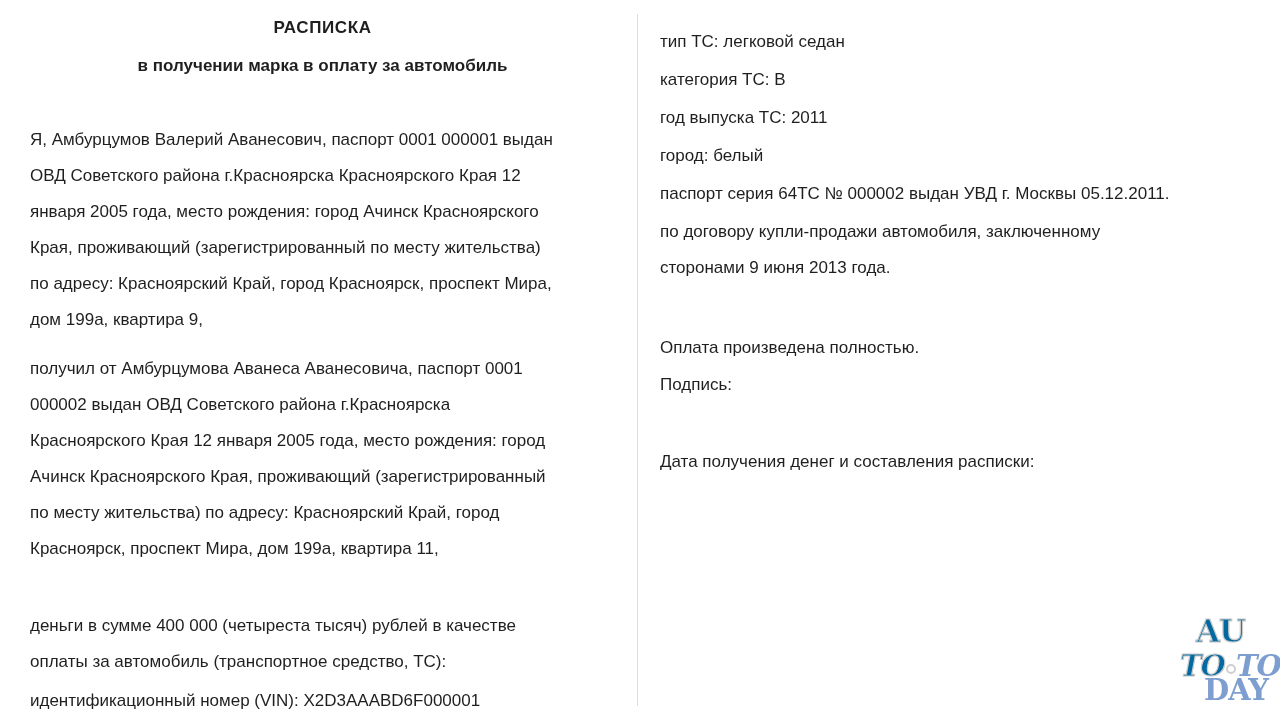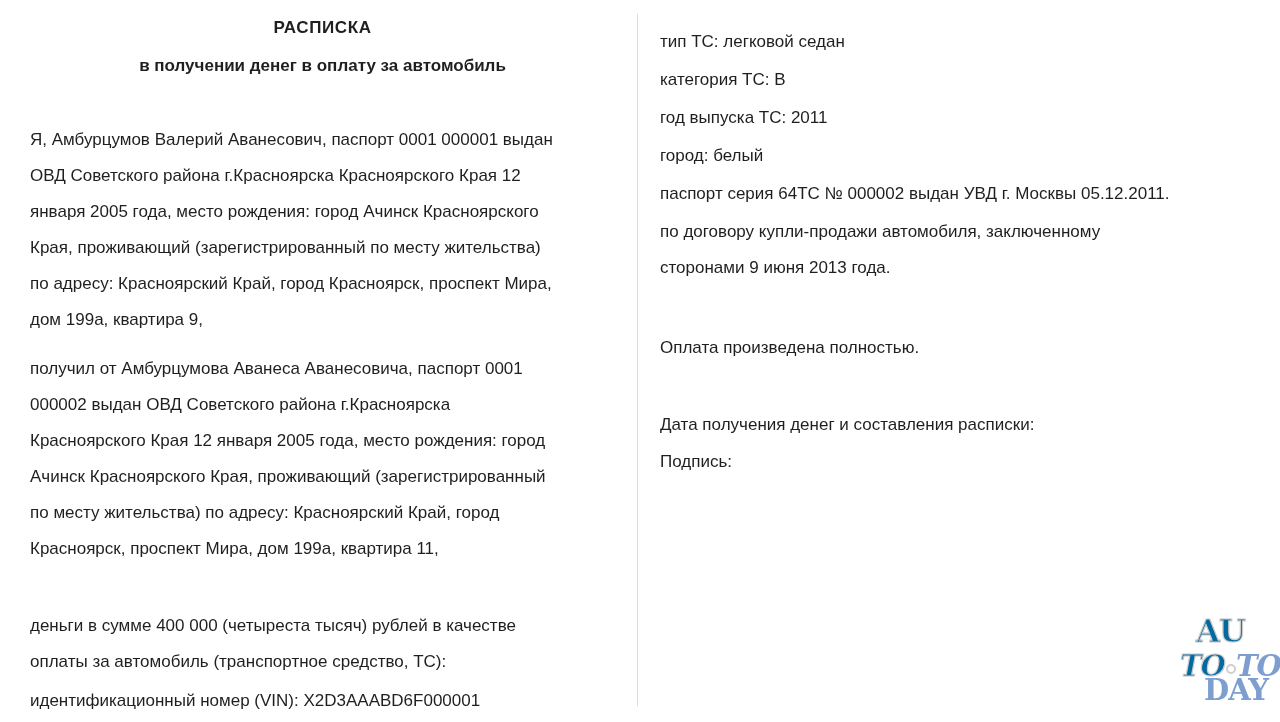--- a/index.html
+++ b/index.html
@@ -90,21 +90,21 @@
 </style>
 </head>
 <body>
 
 <div class="page">
 
   <div class="divider"></div>
 
   <div class="col-left">
     <h1 class="doc-title">РАСПИСКА</h1>
-    <h2 class="doc-subtitle">в получении денег в оплату за автомобиль</h2>
+    <h2 class="doc-subtitle">в получении марка в оплату за автомобиль</h2>
 
     <p class="para mt48">
       <span class="line" style="display:block">Я, Амбурцумов Валерий Аванесович, паспорт 0001 000001 выдан</span>
       <span class="line" style="display:block">ОВД Советского района г.Красноярска Красноярского Края 12</span>
       <span class="line" style="display:block">января 2005 года, место рождения: город Ачинск Красноярского</span>
       <span class="line" style="display:block">Края, проживающий (зарегистрированный по месту жительства)</span>
       <span class="line" style="display:block">по адресу: Красноярский Край, город Красноярск, проспект Мира,</span>
       <span class="line" style="display:block">дом 199а, квартира 9,</span>
     </p>
 
@@ -147,25 +147,25 @@
     <p class="para mt10">
       <span class="line" style="display:block">паспорт серия 64ТС № 000002 выдан УВД г. Москвы 05.12.2011.</span>
     </p>
     <p class="para mt10">
       <span class="line" style="display:block">по договору купли-продажи автомобиля, заключенному</span>
       <span class="line" style="display:block">сторонами 9 июня 2013 года.</span>
     </p>
     <p class="para mt52">
       <span class="line" style="display:block">Оплата произведена полностью.</span>
     </p>
+    <p class="para mt9">
+      <span class="line" style="display:block">Подпись:</span>
+    </p>
     <p class="para mt49">
       <span class="line" style="display:block">Дата получения денег и составления расписки:</span>
-    </p>
-    <p class="para mt9">
-      <span class="line" style="display:block">Подпись:</span>
     </p>
   </div>
 
   <div class="logo">
     <span class="white logo-au">AU</span>
     <span class="white logo-to-w">TO</span>
     <i class="logo-ring"></i>
     <span class="blue logo-to-b">TO</span>
     <span class="blue logo-day">DAY</span>
   </div>

